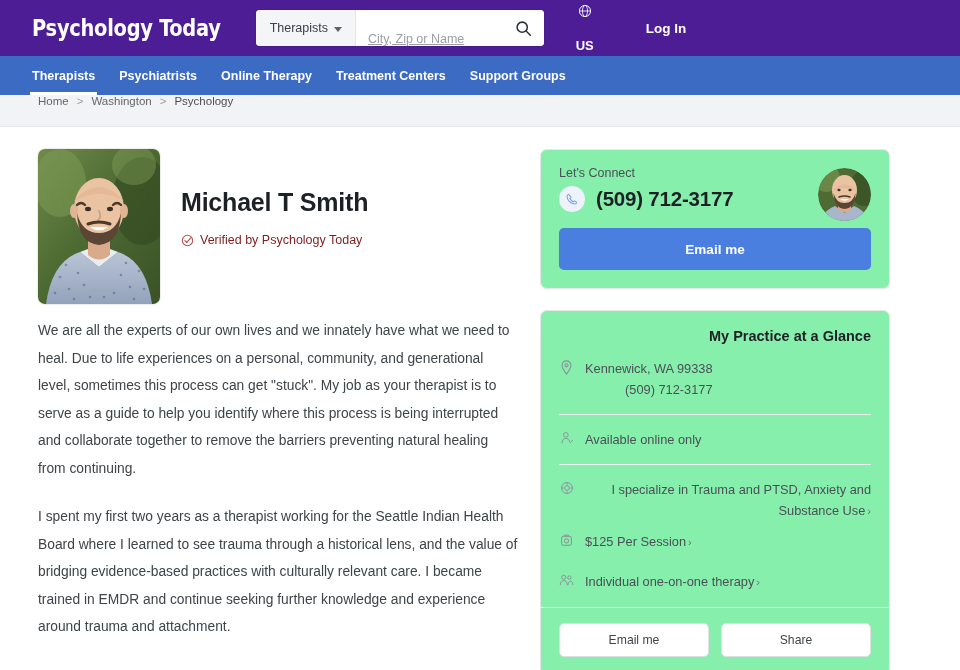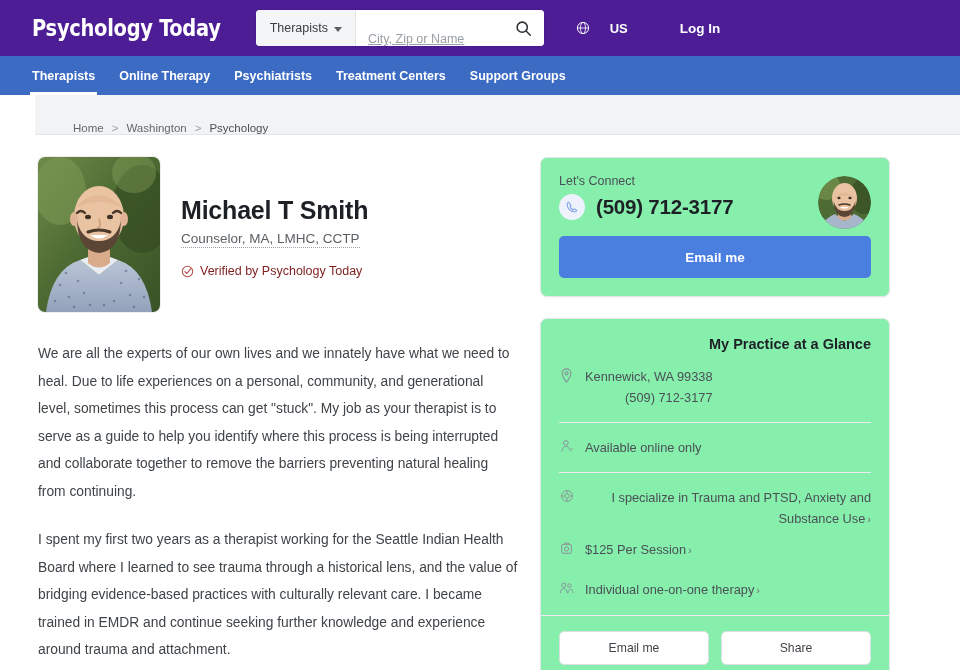--- a/index.html
+++ b/index.html
@@ -81,20 +81,21 @@
   }
   .us-locale {
     display: flex;
     align-items: center;
     gap: 20px;
     margin-left: 32px;
     color: #ffffff;
     font-size: 13px;
     font-weight: 600;
     cursor: pointer;
+    flex-direction: column;
   }
   .login {
     margin-left: 52px;
     color: #ffffff;
     font-size: 13.5px;
     font-weight: 700;
     cursor: pointer;
   }
   .signup {
     margin-left: 24px;
@@ -129,29 +130,28 @@
   .navitem.active::after {
     content: "";
     position: absolute;
     left: -2px; right: -2px; bottom: 0;
     height: 3px;
     background: #ffffff;
   }
 
   
   .crumbbar {
-    height: 40px;
+    height: 32px;
     background: #f2f3f5;
     border-bottom: 1px solid #e3e5e8;
     display: flex;
-    align-items: flex-end;
+    align-items: flex-start;
     padding-left: 38px;
     font-size: 11.5px;
     color: #63686e;
-    margin-left: 35px;
   }
   .crumb { cursor: pointer; }
   .crumb-sep { margin: 0 8px; color: #9aa0a6; }
   .crumb-last { color: #4b5056; }
 
   
   .page {
     display: flex;
     padding: 0 32px 0 38px;
     gap: 22px;
@@ -188,21 +188,21 @@
   .pverified {
     margin-top: 16px;
     display: flex;
     align-items: center;
     gap: 6px;
     font-size: 12.5px;
     color: #7f1d1d;
   }
 
   
-  .bio { margin-top: 28px; }
+  .bio { margin-top: 13px; }
   .bio p {
     font-size: 13.8px;
     line-height: 27.5px;
     color: #3f4449;
     margin-bottom: 21px;
   }
 
   
   .card {
     border: 1px solid #e4e6ea;
@@ -332,22 +332,22 @@
       <line x1="2" y1="10" x2="18" y2="10" stroke="#ffffff" stroke-width="1.2"></line>
     </svg>
     <span>US</span>
   </div>
 
   <div class="login">Log In</div>
 </div>
 
 <div class="navbar">
   <div class="navitem active">Therapists</div>
+  <div class="navitem">Psychiatrists</div>
   <div class="navitem">Online Therapy</div>
-  <div class="navitem">Psychiatrists</div>
   <div class="navitem">Treatment Centers</div>
   <div class="navitem">Support Groups</div>
 </div>
 
 <div class="crumbbar">
   <span class="crumb">Home</span>
   <span class="crumb-sep">&gt;</span>
   <span class="crumb">Washington</span>
   <span class="crumb-sep">&gt;</span>
   <span class="crumb-last">Psychology</span>
@@ -415,21 +415,20 @@
 
           <path d="M61 62 q3 7 -1 9" stroke="#cf9f7d" stroke-width="1.8" fill="none" stroke-linecap="round"></path>
 
           <path d="M50 75 Q61 71 72 75" stroke="#4a382a" stroke-width="3" fill="none" stroke-linecap="round"></path>
           <path d="M52 78 Q61 85 70 78" fill="#ffffff"></path>
         </svg>
       </div>
 
       <div class="nameblock">
         <div class="pname">Michael T Smith</div>
-        <div class="pcreds">Counselor, MA, LMHC, CCTP</div>
         <div class="pverified">
           <svg width="13" height="13" viewBox="0 0 20 20">
             <circle cx="10" cy="10" r="8" fill="none" stroke="#b8514f" stroke-width="1.6"></circle>
             <path d="M6 10.2 L9 13 L15 6" fill="none" stroke="#b8514f" stroke-width="1.8" stroke-linecap="round" stroke-linejoin="round"></path>
           </svg>
           <span>Verified by Psychology Today</span>
         </div>
       </div>
     </div>
 

